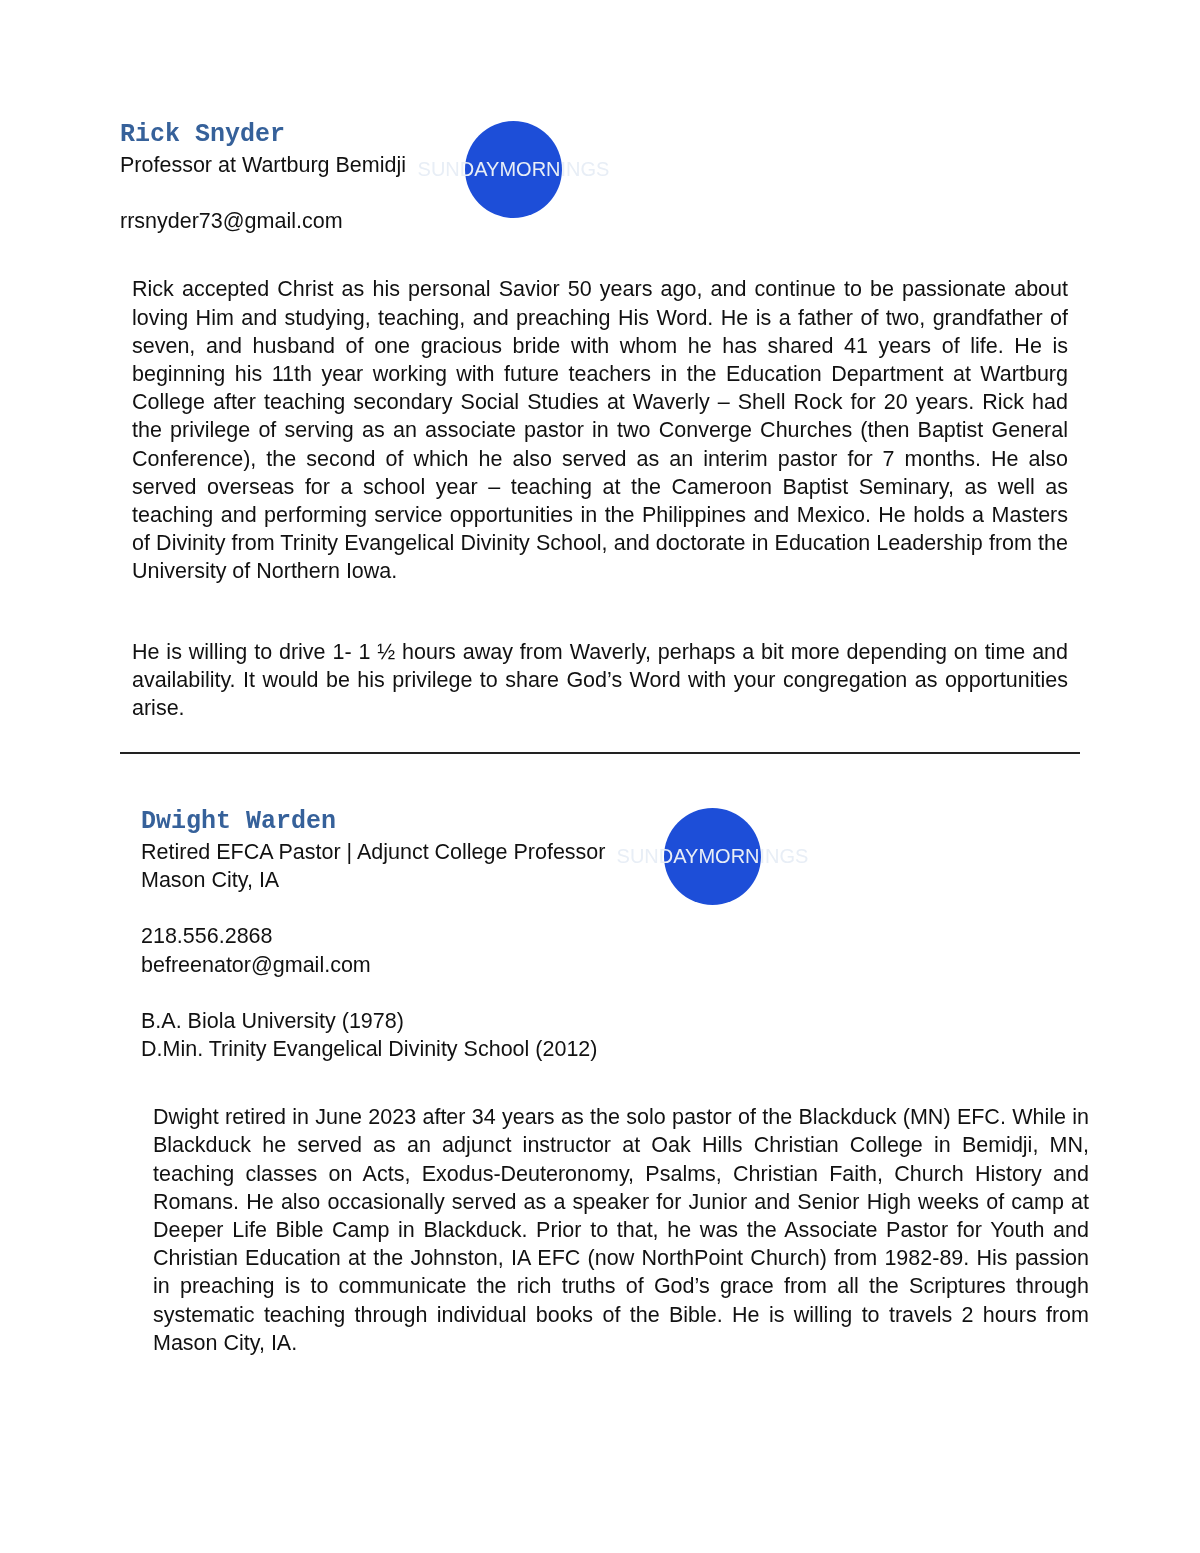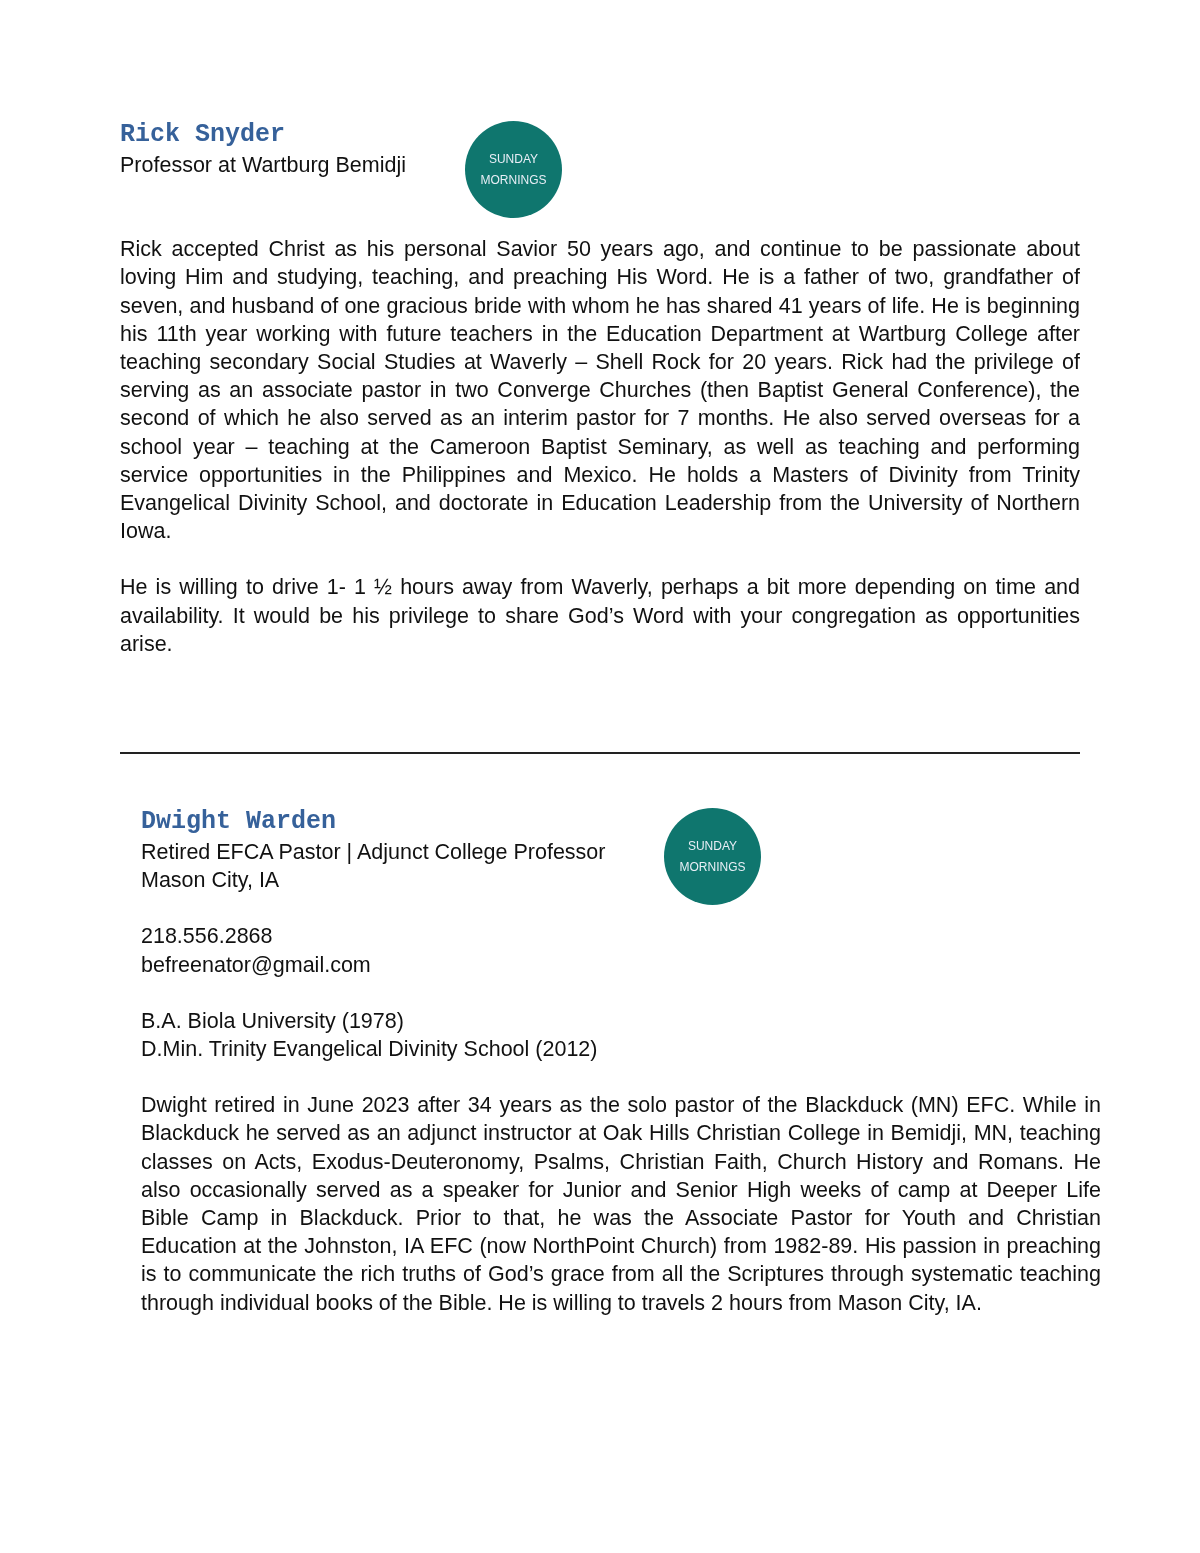--- a/index.html
+++ b/index.html
@@ -33,35 +33,34 @@
       font-size: 21.5px;
       line-height: 28.2px;
       margin: 0;
       white-space: nowrap;
     }
     .gap { height: 28px; }
     .para {
       font-size: 21.5px;
       line-height: 28.2px;
       text-align: justify;
-      margin: 0;
+      margin: 12px;
     }
 
     .badge {
       position: absolute;
       width: 97px;
       height: 97px;
       border-radius: 50%;
-      background: #0f766e;
+      background: #1d4ed8;
       color: #e8eef6;
-      font-size: 12px;
+      font-size: 20px;
       line-height: 21px;
       text-align: center;
       display: flex;
-      flex-direction: column;
       justify-content: center;
       align-items: center;
     }
     .profile-1 .badge { left: 345px; top: 2px; }
     .profile-2 .badge { left: 523px; top: 2px; }
 
     .divider {
       position: absolute;
       left: 120px;
       top: 752px;
@@ -76,20 +75,21 @@
 <section class="profile profile-1">
   <h2 class="name">Rick Snyder</h2>
   <p class="line">Professor at Wartburg Bemidji</p>
 
   <div class="badge">
     <span>SUNDAY</span>
     <span>MORNINGS</span>
   </div>
 
   <div class="gap"></div>
+  <p class="line">rrsnyder73@gmail.com</p>
   <div class="gap"></div>
 
   <p class="para">Rick accepted Christ as his personal Savior 50 years ago, and continue to be passionate about loving Him and studying, teaching, and preaching His Word. He is a father of two, grandfather of seven, and husband of one gracious bride with whom he has shared 41 years of life. He is beginning his 11th year working with future teachers in the Education Department at Wartburg College after teaching secondary Social Studies at Waverly – Shell Rock for 20 years. Rick had the privilege of serving as an associate pastor in two Converge Churches (then Baptist General Conference), the second of which he also served as an interim pastor for 7 months. He also served overseas for a school year – teaching at the Cameroon Baptist Seminary, as well as teaching and performing service opportunities in the Philippines and Mexico. He holds a Masters of Divinity from Trinity Evangelical Divinity School, and doctorate in Education Leadership from the University of Northern Iowa.</p>
   <div class="gap"></div>
   <p class="para">He is willing to drive 1- 1 ½ hours away from Waverly, perhaps a bit more depending on time and availability. It would be his privilege to share God’s Word with your congregation as opportunities arise.</p>
 </section>
 
 <div class="divider"></div>
 
 <section class="profile profile-2">

